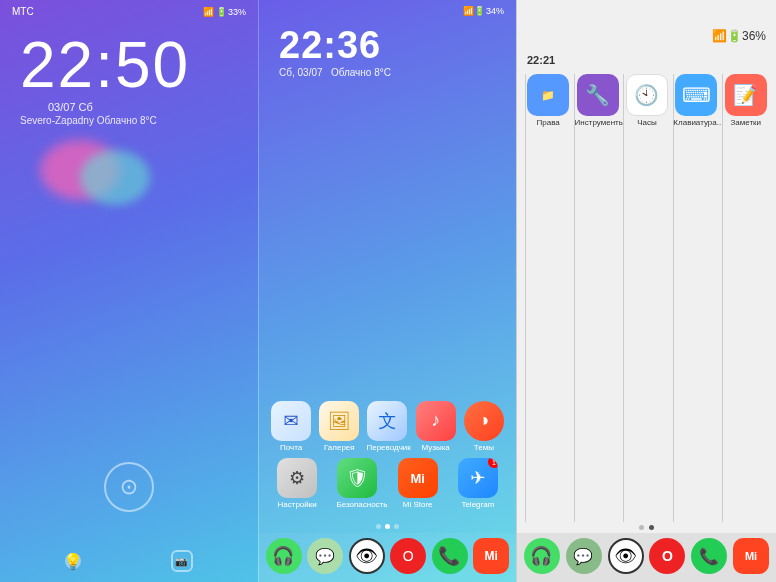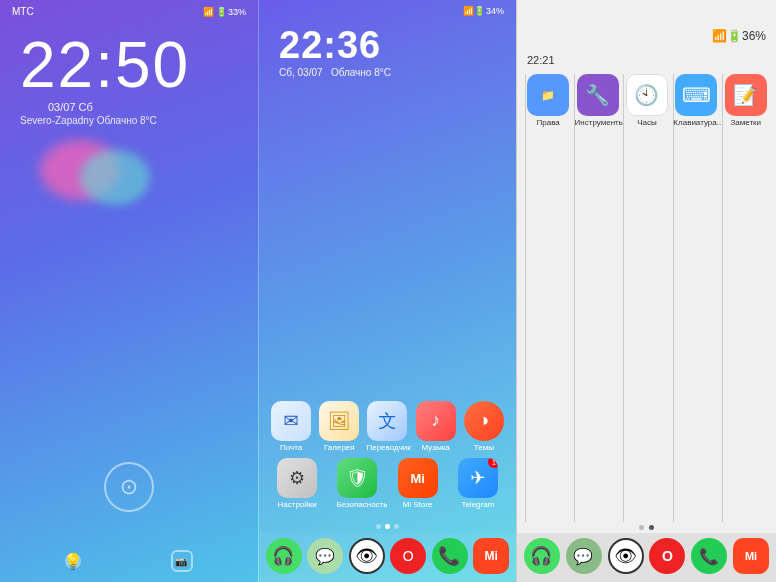--- a/index.html
+++ b/index.html
@@ -496,21 +496,21 @@
     <div class="dock-item" style="background:#aaddaa;font-size:16px;">💬</div>
     <div class="dock-item ic-dock-eye">👁</div>
     <div class="dock-item ic-dock-opera" style="background:#ee2222;color:white;font-size:14px;border-radius:50%;">O</div>
     <div class="dock-item ic-dock-whatsapp">📞</div>
     <div class="dock-item ic-dock-mi" style="background:#ff4422;color:white;font-size:12px;font-weight:bold;border-radius:10px;">Mi</div>
   </div>
 </div>
 
 <div class="phone-panel panel-3">
   <div class="status-bar">
-    <span style="font-size:11px;font-weight:normal;margin-top:48px;">22:21</span>
+    <span style="font-size:11px;font-weight:bold;margin-top:48px;">22:21</span>
     <div class="status-icons">
       <span style="font-size:12px;">📶🔋36%</span>
     </div>
   </div>
 
   <div class="apps-main">
 
     <div class="app-row">
       <div class="app-item panel-3">
         <div class="app-icon ic-p3-files" style="font-size:11px;color:white;">📁</div>

